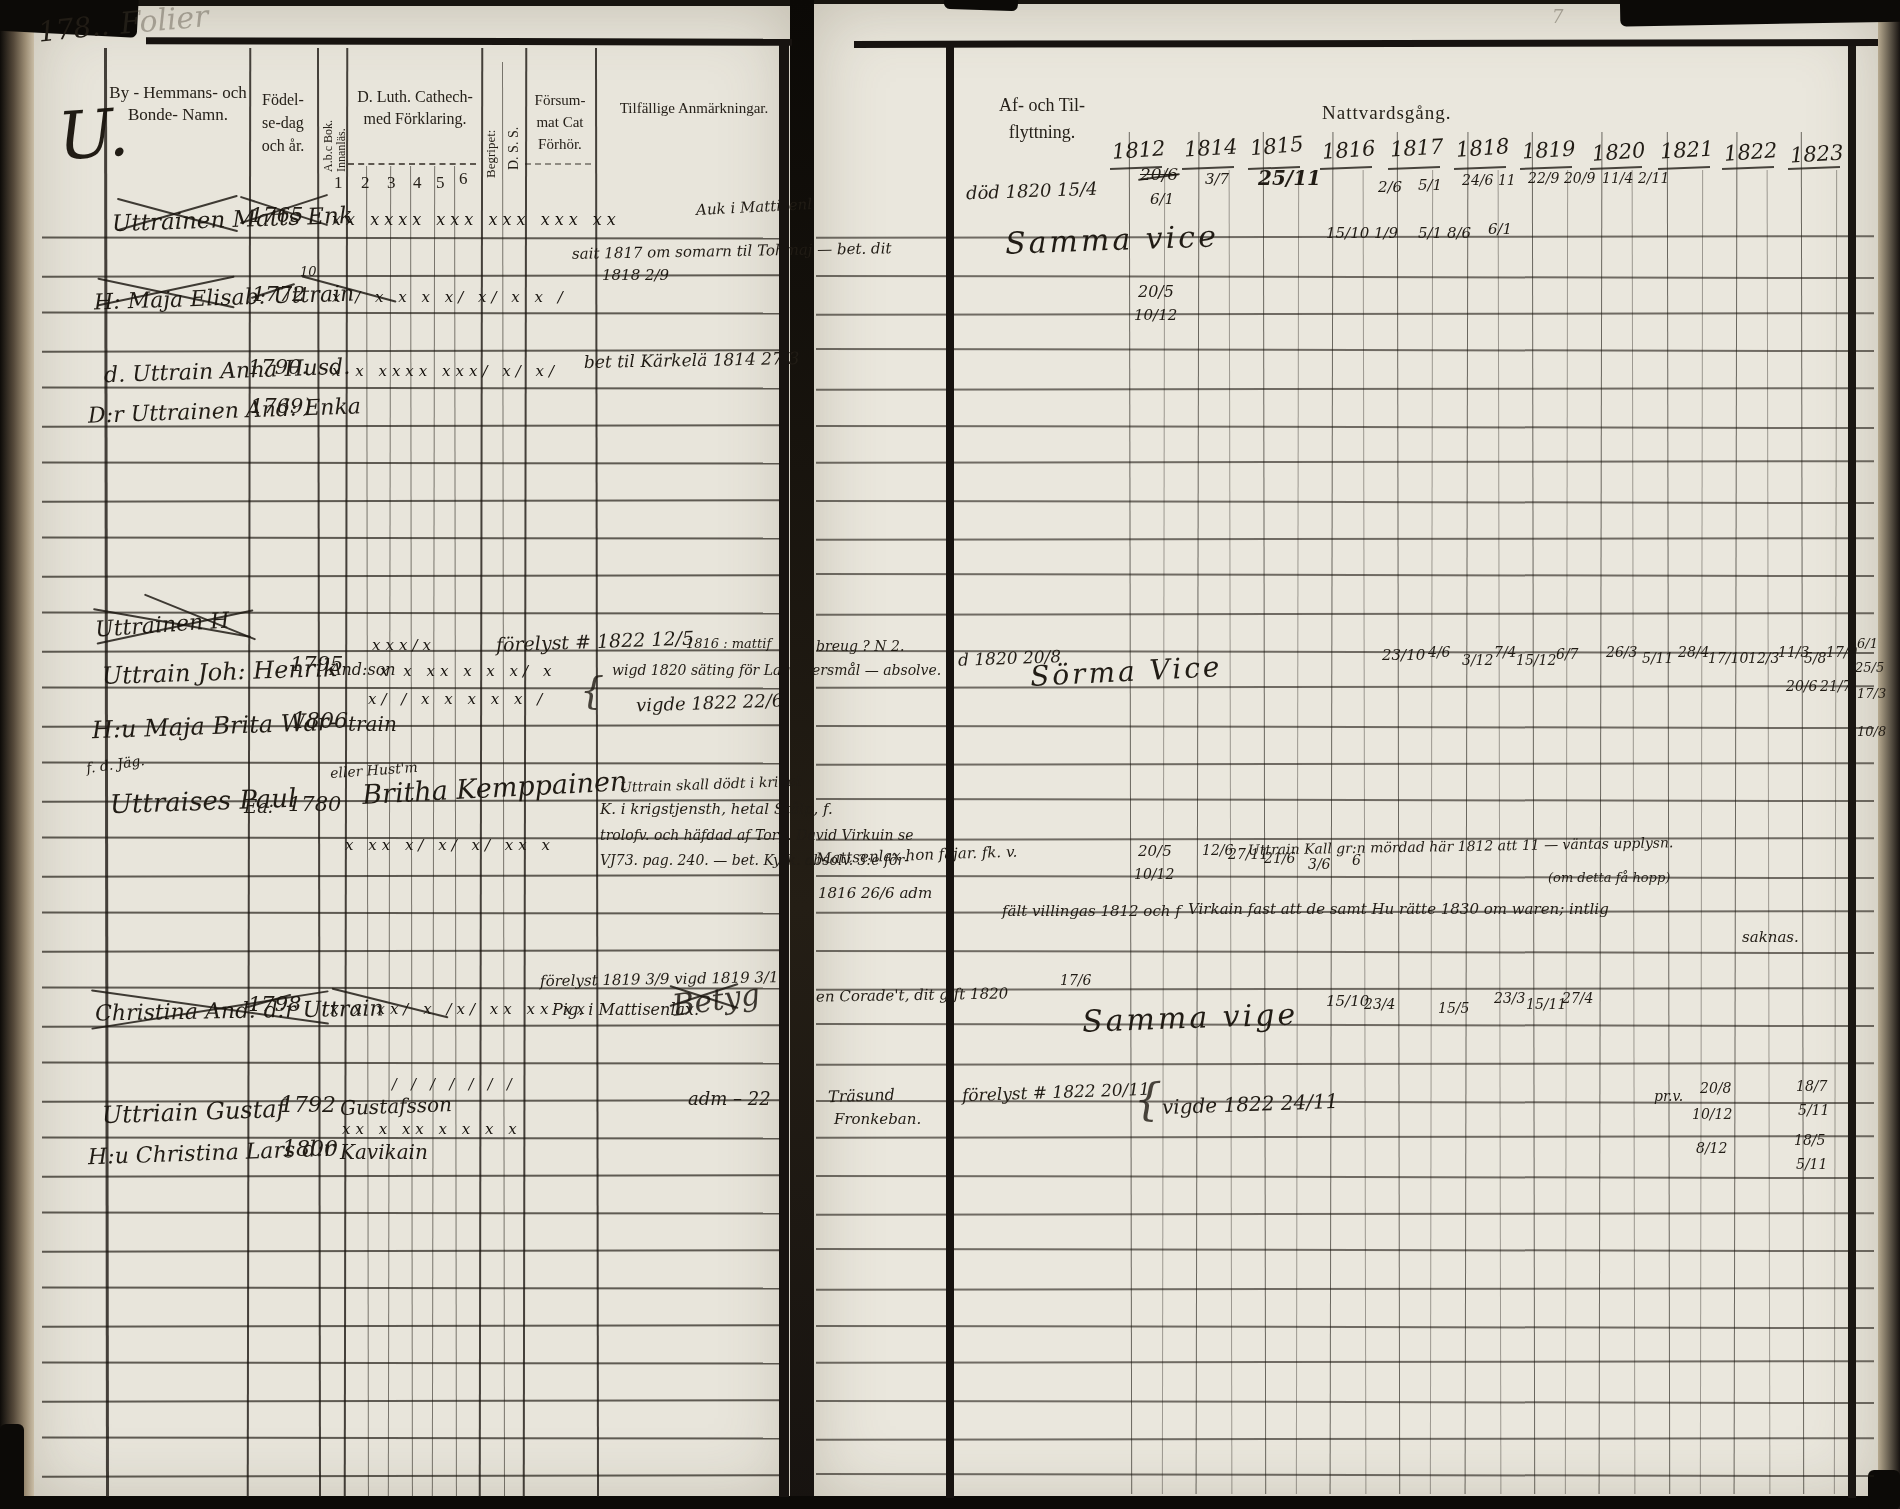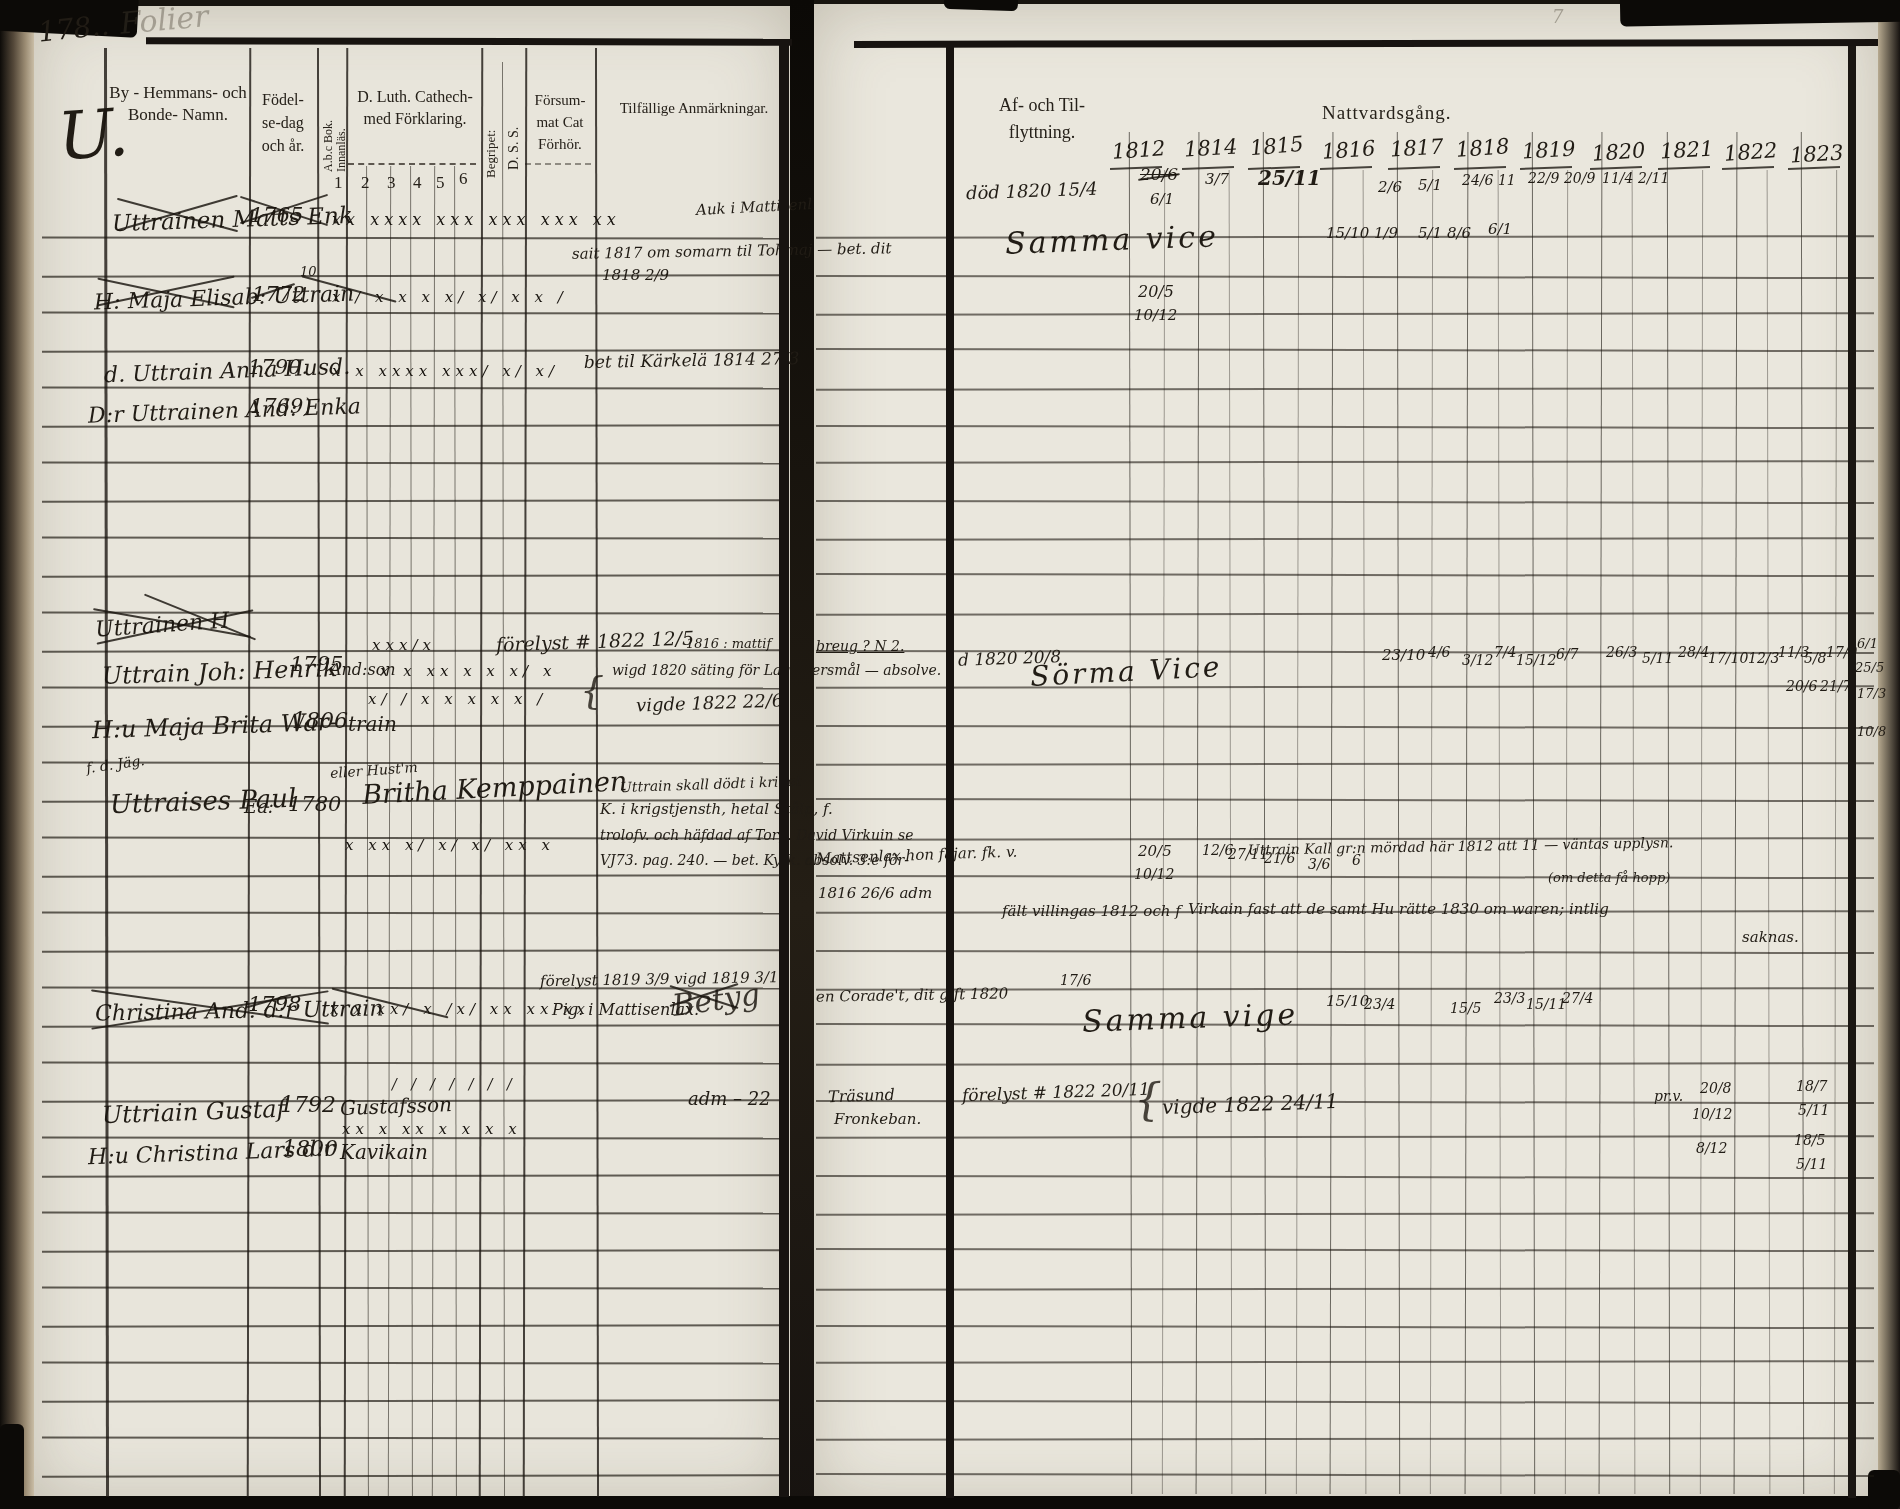--- a/index.html
+++ b/index.html
@@ -165,21 +165,21 @@
   <span class="hand" style="left:1602px;top:170px;font-size:14px;">11/4 2/11</span>
 
   <span class="hand" style="left:1005px;top:222px;font-size:30px;transform:rotate(-2deg);letter-spacing:3px;">Samma vice</span>
   <span class="hand" style="left:1326px;top:224px;font-size:15px;">15/10 1/9</span>
   <span class="hand" style="left:1418px;top:224px;font-size:15px;">5/1 8/6</span>
   <span class="hand" style="left:1488px;top:220px;font-size:15px;">6/1</span>
 
   <span class="hand" style="left:1138px;top:282px;font-size:16px;">20/5</span>
   <span class="hand" style="left:1134px;top:306px;font-size:15px;">10/12</span>
 
-  <span class="hand" style="left:816px;top:638px;font-size:14px;text-decoration:underline;">breug ? N 2.</span>
+  <span class="hand" style="left:816px;top:638px;font-size:14px;">breug ? N 2.</span>
   <span class="hand" style="left:812px;top:662px;font-size:14px;">ersmål — absolve.</span>
   <span class="hand" style="left:958px;top:648px;font-size:17px;transform:rotate(-2deg);">d 1820 20/8</span>
   <span class="hand" style="left:1030px;top:655px;font-size:28px;transform:rotate(-3deg);letter-spacing:3px;">Sörma Vice</span>
   <span class="hand" style="left:1382px;top:646px;font-size:15px;">23/10</span>
   <span class="hand" style="left:1428px;top:644px;font-size:14px;">4/6</span>
   <span class="hand" style="left:1462px;top:652px;font-size:14px;">3/12</span>
   <span class="hand" style="left:1494px;top:644px;font-size:14px;">7/4</span>
   <span class="hand" style="left:1516px;top:652px;font-size:14px;">15/12</span>
   <span class="hand" style="left:1556px;top:646px;font-size:14px;">6/7</span>
   <span class="hand" style="left:1606px;top:644px;font-size:14px;">26/3</span>
@@ -210,21 +210,21 @@
   <span class="hand" style="left:1548px;top:870px;font-size:13px;">(om detta få hopp)</span>
   <span class="hand" style="left:1002px;top:902px;font-size:15px;">fält villingas 1812 och f</span>
   <span class="hand" style="left:1188px;top:900px;font-size:15px;">Virkain fast att de samt Hu rätte 1830 om waren; intlig</span>
   <span class="hand" style="left:1742px;top:928px;font-size:15px;">saknas.</span>
 
   <span class="hand" style="left:816px;top:986px;font-size:15px;transform:rotate(-1deg);">en Corade't, dit gift 1820</span>
   <span class="hand" style="left:1060px;top:972px;font-size:14px;">17/6</span>
   <span class="hand" style="left:1082px;top:1000px;font-size:30px;transform:rotate(-2deg);letter-spacing:3px;">Samma vige</span>
   <span class="hand" style="left:1326px;top:992px;font-size:15px;">15/10</span>
   <span class="hand" style="left:1364px;top:996px;font-size:14px;">23/4</span>
-  <span class="hand" style="left:1438px;top:1000px;font-size:14px;margin-left:12px;">15/5</span>
+  <span class="hand" style="left:1438px;top:1000px;font-size:14px;">15/5</span>
   <span class="hand" style="left:1494px;top:990px;font-size:14px;">23/3</span>
   <span class="hand" style="left:1526px;top:996px;font-size:14px;">15/11</span>
   <span class="hand" style="left:1562px;top:990px;font-size:14px;">27/4</span>
 
   <span class="hand" style="left:828px;top:1086px;font-size:16px;transform:rotate(-2deg);">Träsund</span>
   <span class="hand" style="left:834px;top:1110px;font-size:15px;">Fronkeban.</span>
   <span class="hand" style="left:962px;top:1082px;font-size:17px;transform:rotate(-2deg);">förelyst # 1822 20/11</span>
   <span class="hand" style="left:1134px;top:1074px;font-size:44px;color:rgba(30,25,18,.8);">{</span>
   <span class="hand" style="left:1162px;top:1092px;font-size:20px;transform:rotate(-2deg);">vigde 1822 24/11</span>
   <span class="hand" style="left:1654px;top:1088px;font-size:14px;">pr.v.</span>

